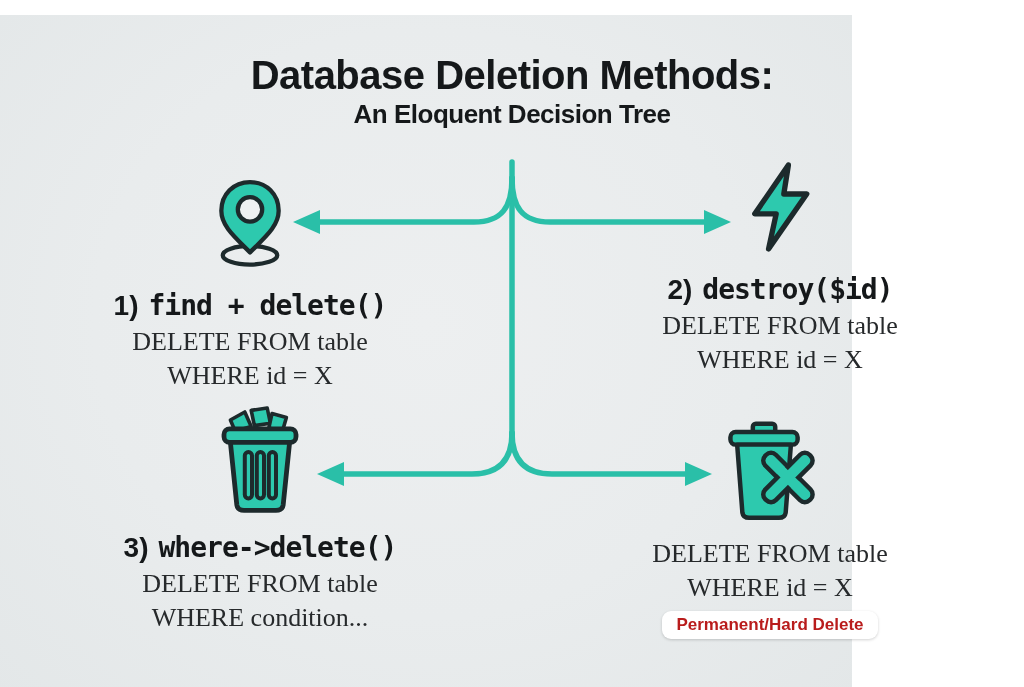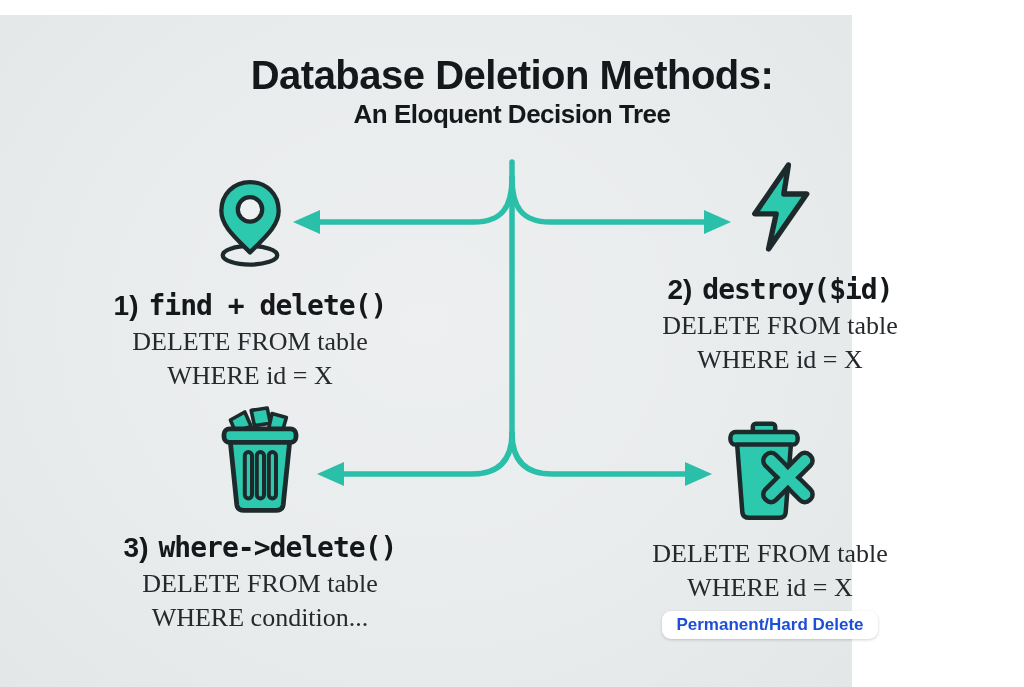--- a/index.html
+++ b/index.html
@@ -25,21 +25,21 @@
   .m2{left:565px;top:136px;width:430px;}
   .m3{left:45px;top:384px;width:430px;}
   .m4{left:555px;top:398px;width:430px;}
   .icon-box{display:block;}
   .method-heading{margin-top:4px;font-size:28px;color:var(--text);line-height:1.35;white-space:nowrap;}
   .method-heading .num{font-weight:800;font-family:"Liberation Sans",sans-serif;margin-right:10px;}
   .method-heading .name{font-weight:700;font-family:"DejaVu Sans Mono",monospace;letter-spacing:-1px;}
   .sql{font-family:Liberation Serif, serif;font-size:26px;color:var(--sql);line-height:1.3;white-space:nowrap;}
   .badge{
     margin-top:6px;display:inline-block;background:var(--badge-bg);
-    padding:4px 14px;border-radius:9px;font-size:17px;font-weight:700;color:#1d4ed8;
+    padding:4px 14px;border-radius:9px;font-size:17px;font-weight:700;color:#b91c1c;
     box-shadow:0 1px 3px rgba(0,0,0,0.18);
   }
   svg .tealfill{fill:var(--icon-fill);stroke:var(--outline);}
   svg .nofill{fill:none;stroke:var(--outline);}
   svg .holefill{fill:#eef1f2;stroke:var(--outline);}
 </style>
 </head>
 <body>
 
 <div class="canvas">

